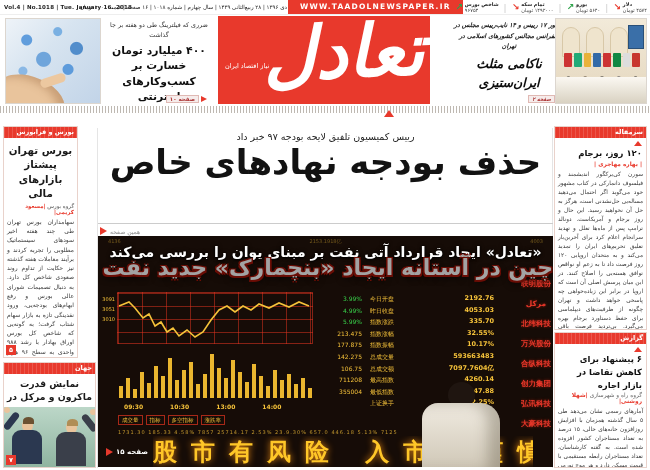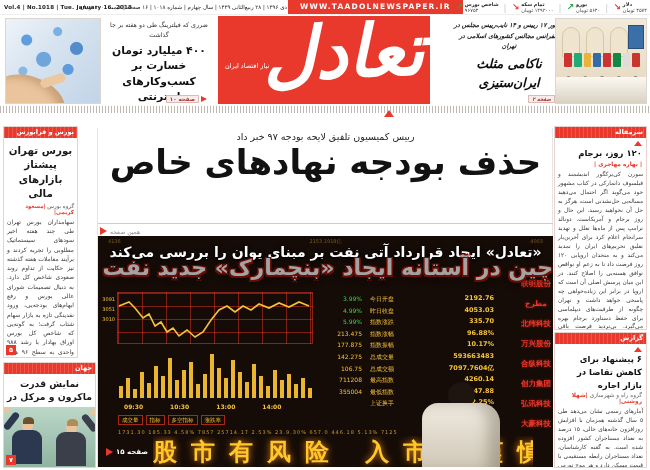--- a/index.html
+++ b/index.html
@@ -363,21 +363,21 @@
         <span class="pval">4053.03</span>
       </div>
     <div class="prow">
         <span class="pmid">5.99%</span>
         <span class="plab">指数涨跌</span>
         <span class="pval">335.70</span>
       </div>
     <div class="prow">
         <span class="pmid">213.475</span>
         <span class="plab">指数涨幅</span>
-        <span class="pval">96.88%</span>
+        <span class="pval">32.55%</span>
       </div>
     <div class="prow">
         <span class="pmid">177.875</span>
         <span class="plab">指数振幅</span>
         <span class="pval">10.17%</span>
       </div>
     <div class="prow">
         <span class="pmid">142.275</span>
         <span class="plab">总成交量</span>
         <span class="pval">593663483</span>
@@ -399,21 +399,21 @@
       </div>
     <div class="prow">
         <span class="pmid"></span>
         <span class="plab">上证换手</span>
         <span class="pval">2.25%</span>
       </div>
   </div>
 
   <div class="pmStocks">
     <div>联明股份</div>
-    <div>مطرح</div>
+    <div>مرکل</div>
     <div>北纬科技</div>
     <div>万兴股份</div>
     <div>合纵科技</div>
     <div>创力集团</div>
     <div>弘讯科技</div>
     <div>大豪科技</div>
   </div>
 
   <div class="pmTimes">
     <span>09:30</span>

